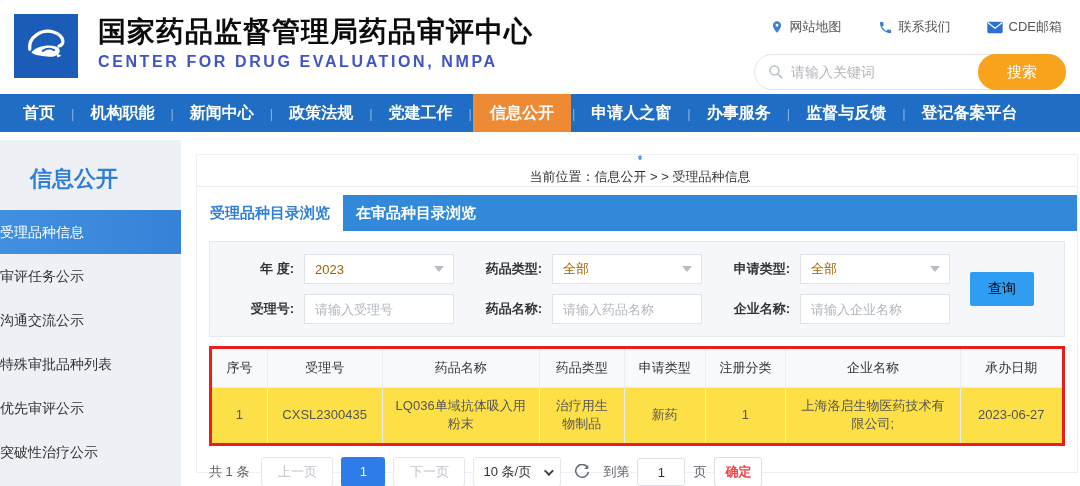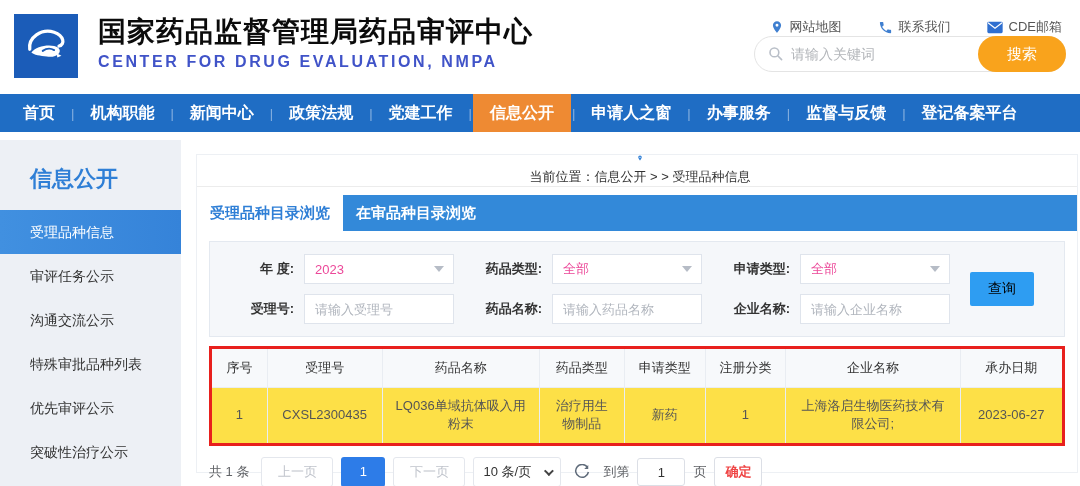--- a/index.html
+++ b/index.html
@@ -10,61 +10,61 @@
   }
   
   .topbar { position:absolute; left:0; top:0; width:1080px; height:94px; background:#fff; }
   .logo { position:absolute; left:14px; top:14px; width:64px; height:64px; background:#1b5cb8;
           display:flex; align-items:center; justify-content:center; }
   .brand { position:absolute; left:98px; top:15px; }
   .brand-title { font-size:28px; font-weight:bold; color:#0b0b0b; letter-spacing:1px; line-height:34px; }
   .brand-sub { margin-top:4px; font-size:16px; font-weight:bold; color:#4053c8; letter-spacing:2.6px; }
   .quick-links { position:absolute; right:18px; top:18px; display:flex; gap:36px; }
   .qlink { display:flex; align-items:center; gap:6px; font-size:13px; color:#555; cursor:pointer; }
-  .searchbar { position:absolute; right:14px; top:36px; width:312px; height:36px;
+  .searchbar { position:absolute; right:14px; top:54px; width:312px; height:36px;
                border:1px solid #e4e4e4; border-radius:18px; background:#fff;
                display:flex; align-items:center; padding-left:13px; }
   .searchbar input { border:none; outline:none; flex:1; min-width:0; font-size:14px; color:#333;
                      background:transparent; margin-left:7px; }
   .searchbar input::placeholder { color:#b3b6ba; }
   .search-btn { position:absolute; right:-1px; top:-1px; height:36px; width:88px; border:none;
                 border-radius:18px; background:#f9a31c; color:#fff; font-size:15px; cursor:pointer; }
   
   .nav { position:absolute; left:0; top:94px; width:1080px; height:38px; background:#1f6dc4;
          display:flex; align-items:center; padding-left:8px; }
   .nav-cell { display:flex; align-items:center; height:38px; }
   .nav-cell::after { content:"|"; color:rgba(255,255,255,.45); font-size:13px; margin:0 1px; }
   .nav-cell:last-child::after { content:""; margin:0; }
   .nav-link { color:#fff; font-size:16px; font-weight:bold; padding:0 15px; height:38px;
               line-height:38px; cursor:pointer; white-space:nowrap; }
   .nav-link.active { background:#ee8a33; padding:0 17px; }
   
   .sidebar { position:absolute; left:0; top:140px; width:181px; height:346px; background:#edf0f5; }
   .sidebar-title { padding:24px 0 16px 30px; font-size:22px; font-weight:bold; color:#2f7fd6; }
-  .side-item { height:44px; line-height:44px; padding-left:30px; font-size:14px; color:#333; cursor:pointer; }
+  .side-item { height:44px; line-height:44px; font-size:14px; color:#333; cursor:pointer; }
   .side-item.active { background:linear-gradient(90deg,#4190e0,#3583d9); color:#fff; }
   
   .main { position:absolute; left:196px; top:154px; width:882px; height:319px; background:#fff;
           border:1px solid #edf0f4; }
   .crumb { display:flex; align-items:center; gap:7px; height:32px; padding-left:6px;
            border-bottom:1px solid #ececec; font-size:13px; color:#333;flex-direction:column; }
   .tabbar { margin-top:8px; height:36px; background:#3389d9; display:flex; }
   .tab { width:146px; text-align:center; line-height:36px; font-size:15px; font-weight:bold;
          color:#fff; cursor:pointer; }
   .tab.active { background:#fff; color:#2f7fd6; }
   
   .filter { position:relative; margin:10px 12px 0 12px; background:#f5f7fa;
             border:1px solid #e4e9f0; padding:11px 14px; }
   .frow { display:flex; align-items:center; height:32px; }
   .frow + .frow { margin-top:8px; }
   .fgroup { display:flex; align-items:center; margin-right:18px; }
   .flabel { width:70px; text-align:right; margin-right:10px; font-size:13px; font-weight:bold;
             color:#333; white-space:nowrap; }
   .fselect { width:150px; height:30px; background:#fff; border:1px solid #dfe4ec; position:relative;
-             display:flex; align-items:center; padding:0 10px; font-size:13px; color:#ec4899; cursor:pointer; }
+             display:flex; align-items:center; padding:0 10px; font-size:13px; color:#a16207; cursor:pointer; }
   .fselect .caret { position:absolute; right:9px; width:0; height:0;
                     border-left:5px solid transparent; border-right:5px solid transparent;
                     border-top:6px solid #b6bcc6; }
   .finput { width:150px; height:30px; background:#fff; border:1px solid #dfe4ec; padding:0 10px;
             font-size:13px; color:#333; outline:none; }
   .finput::placeholder { color:#b0b5bd; }
   .query-btn { position:absolute; right:30px; top:50%; transform:translateY(-50%);
                width:64px; height:34px; background:#2e9df2; color:#000000; border:none;
                font-size:14px; border-radius:2px; cursor:pointer; }
   

